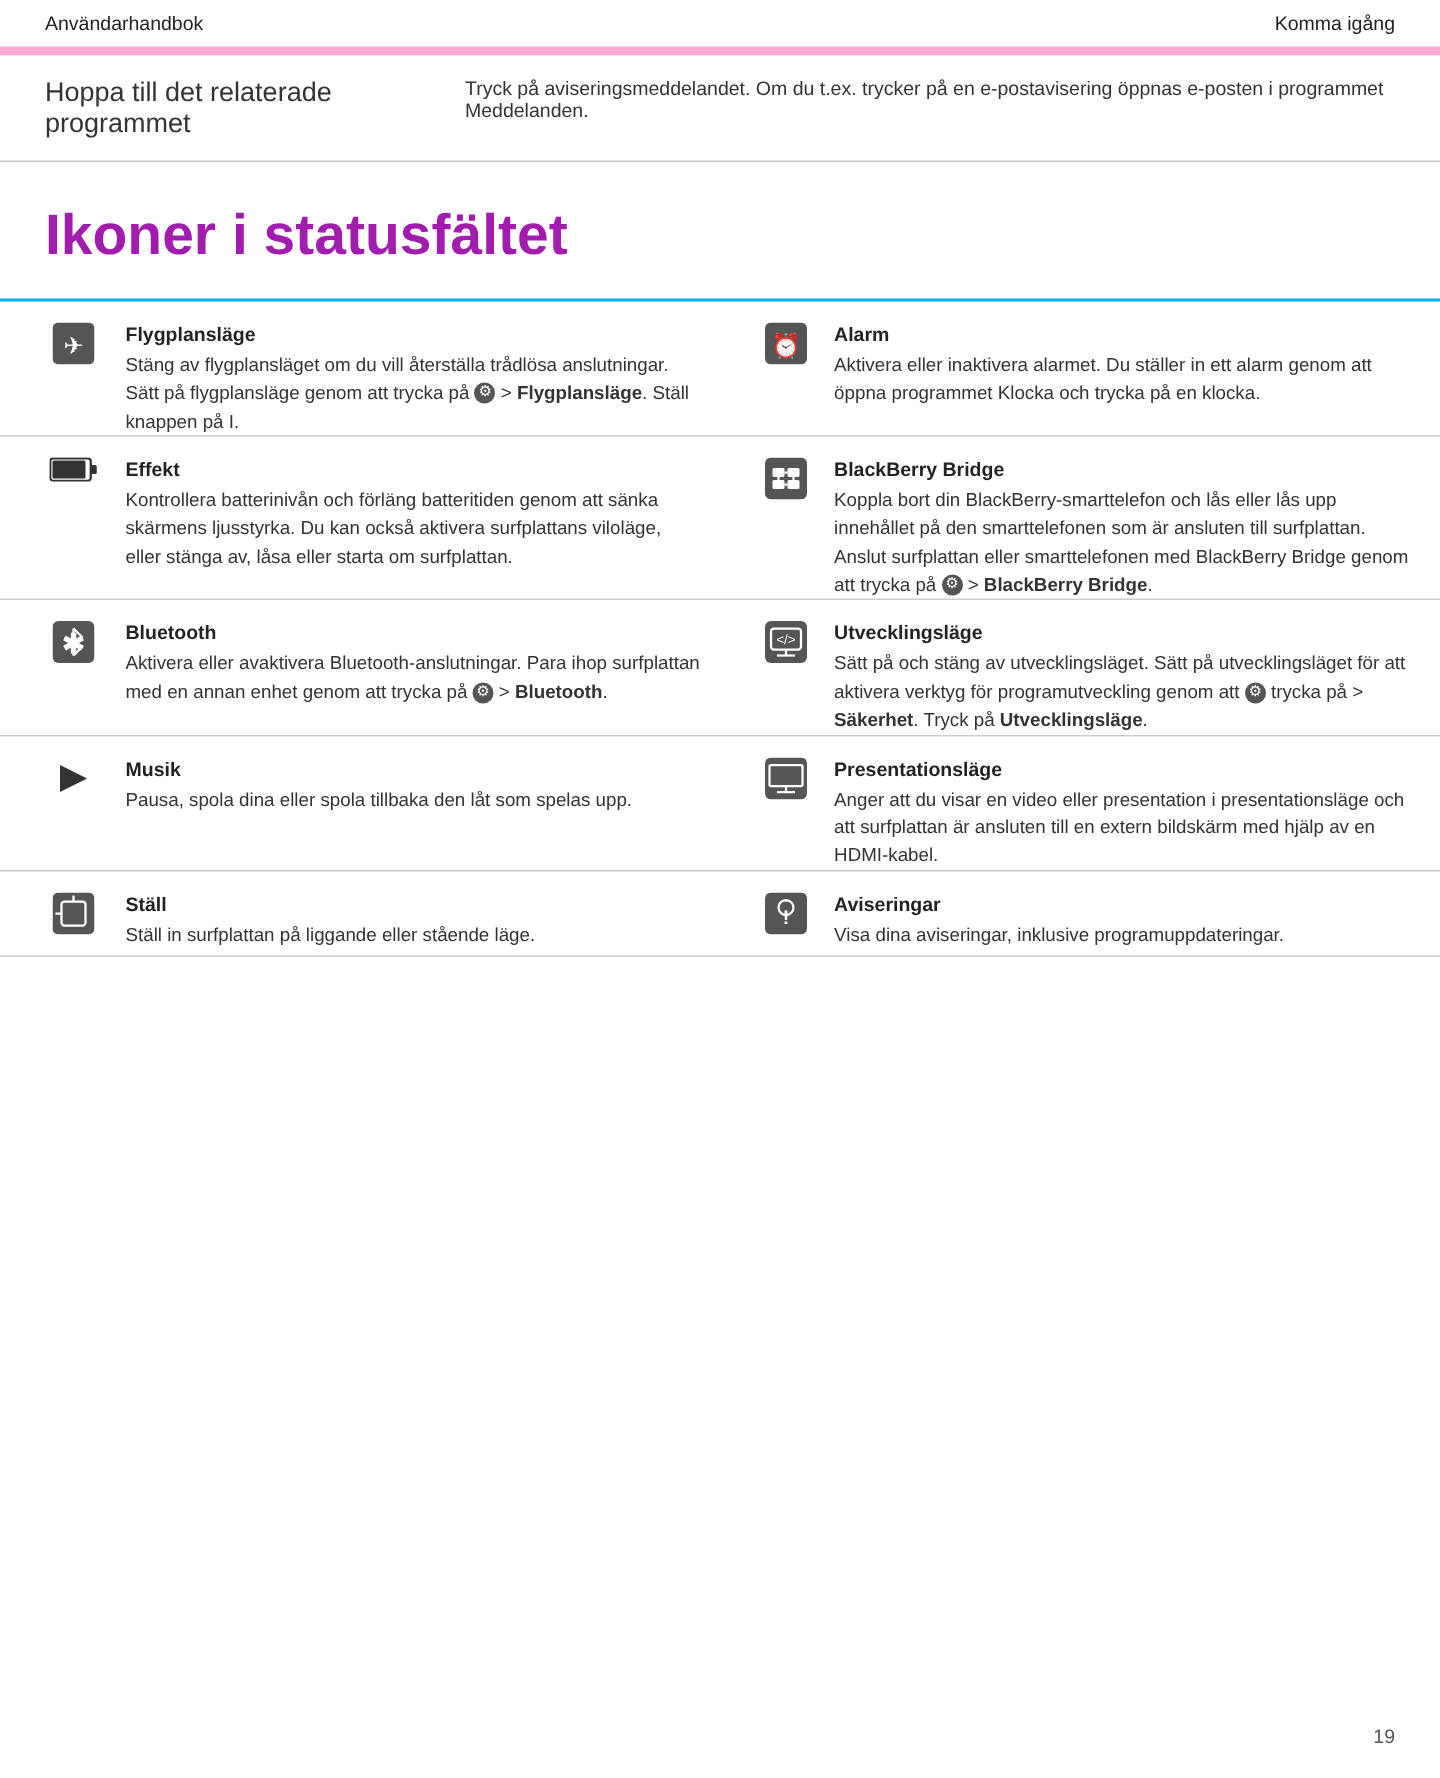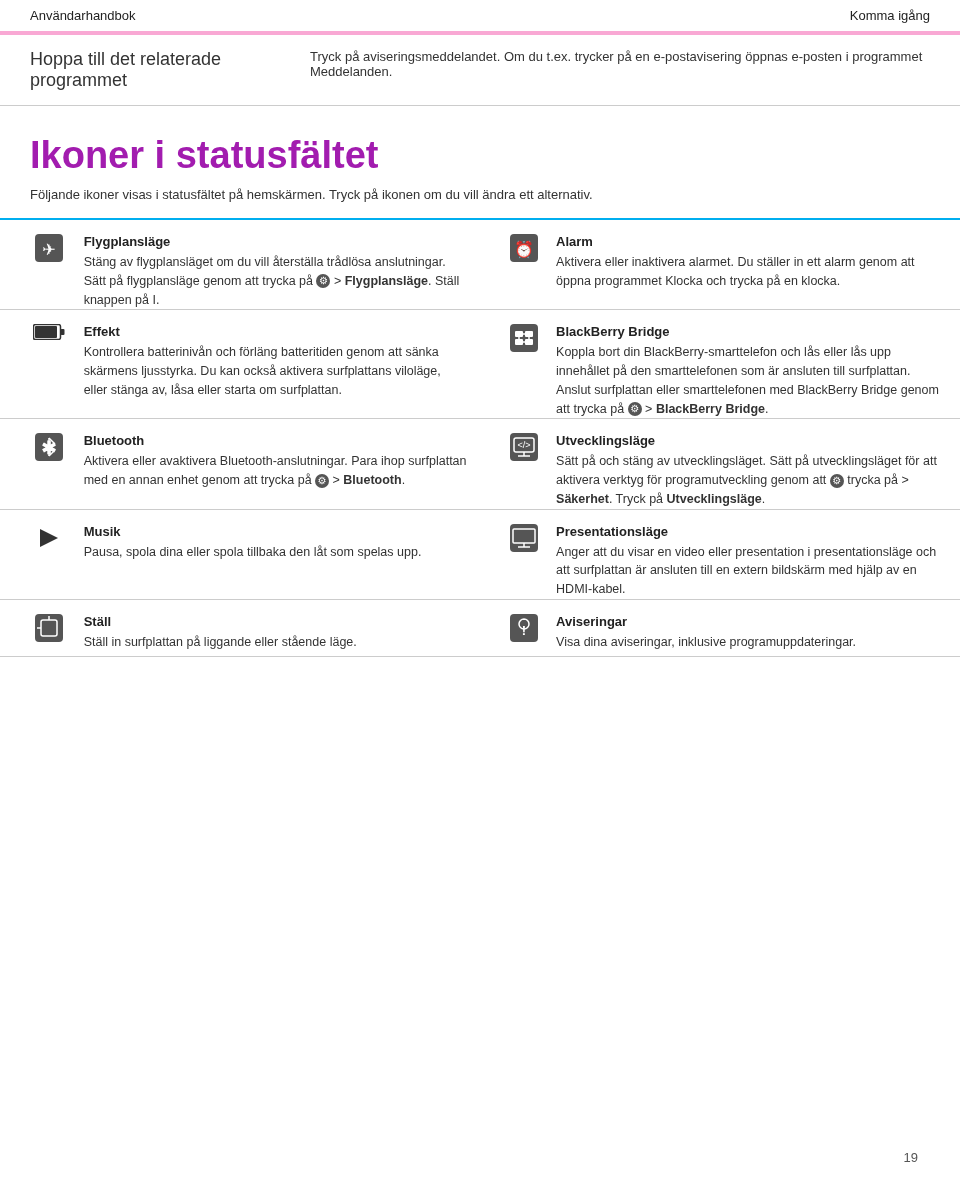--- a/index.html
+++ b/index.html
@@ -12,21 +12,21 @@
       min-height: 1185px;
       position: relative;
     }
 
     
     .page-header {
       display: flex;
       justify-content: space-between;
       align-items: center;
       padding: 8px 30px;
-      border-bottom: 4px solid #f9a8d4;
+      border-bottom: 6px solid #f9a8d4;
     }
 
     
     .top-section {
       display: flex;
       padding: 14px 30px;
       border-bottom: 1px solid #ccc;
       gap: 20px;
     }
     .top-left {
@@ -90,21 +90,21 @@
       line-height: 1.5;
     }
     .content-cell .item-text b {
       font-weight: bold;
     }
 
     
     .page-footer {
       position: absolute;
       bottom: 20px;
-      right: 42px;
+      right: 30px;
       font-size: 13px;
       color: #555;
     }
 
     
     .icon-svg {
       display: block;
       margin: 0 auto;
     }
   </style>
@@ -116,21 +116,20 @@
   <span>Komma igång</span>
 </div>
 
 <div class="top-section">
   <div class="top-left">Hoppa till det relaterade programmet</div>
   <div class="top-right">Tryck på aviseringsmeddelandet. Om du t.ex. trycker på en e-postavisering öppnas e-posten i programmet Meddelanden.</div>
 </div>
 
 <div class="main-heading-section">
   <div class="main-heading">Ikoner i statusfältet</div>
-  <div class="main-subtext">Följande ikoner visas i statusfältet på hemskärmen. Tryck på ikonen om du vill ändra ett alternativ.</div>
 </div>
 
 <table class="icons-table">
   <tbody id="icons-tbody">
   <tr>
       <td class="icon-cell">
         <svg width="28" height="28" viewBox="0 0 28 28" fill="none" xmlns="http://www.w3.org/2000/svg" class="icon-svg">
         <rect width="28" height="28" rx="4" fill="#555"></rect>
         <text x="14" y="21" text-anchor="middle" fill="white" font-size="16">✈</text>
       </svg>

